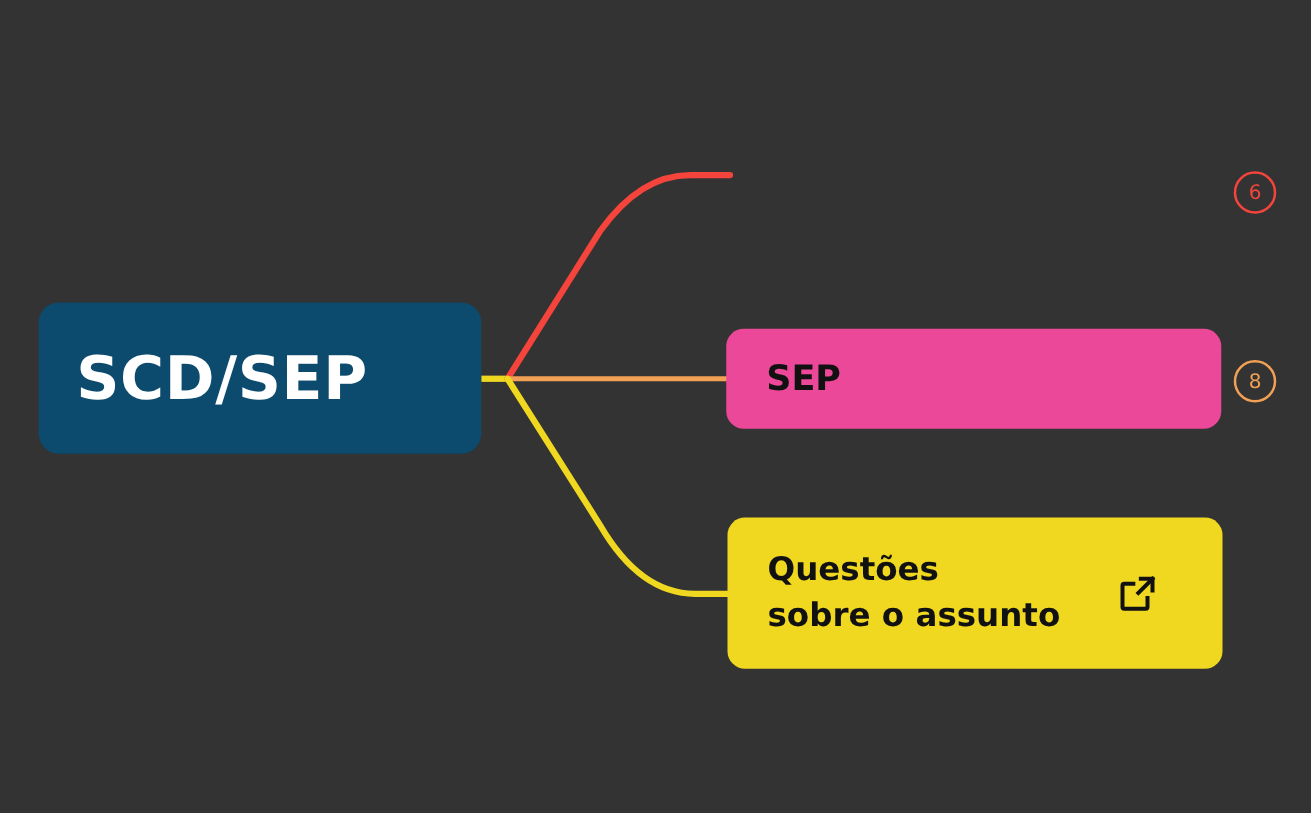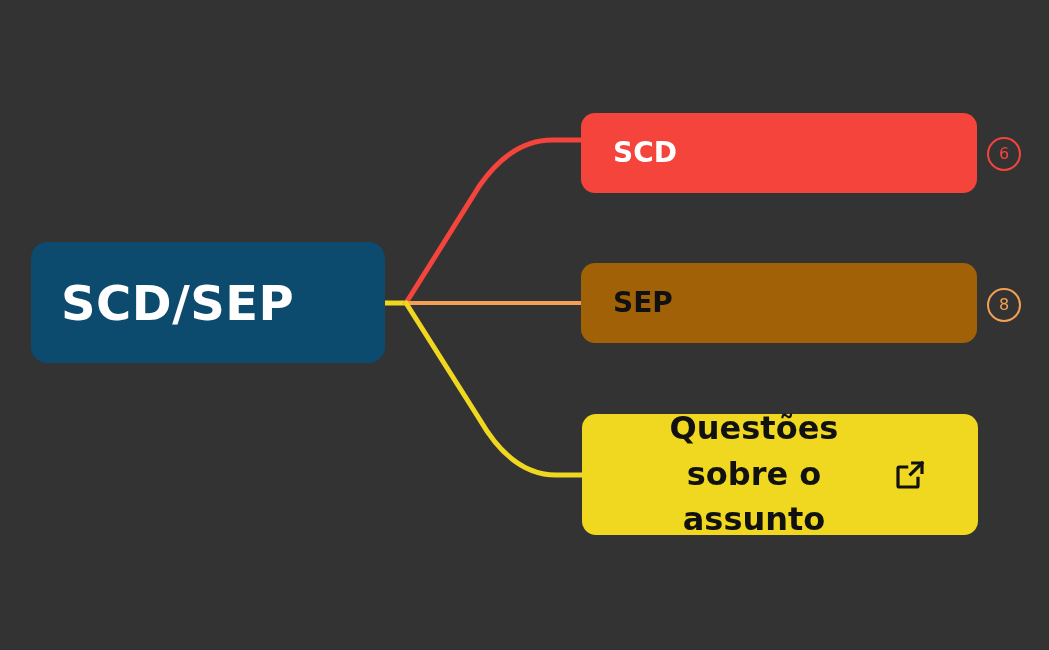--- a/index.html
+++ b/index.html
@@ -70,46 +70,45 @@
     font-size: 28px;
     font-weight: 700;
     line-height: 1;
   }
 
   #node-sep {
     left: 581px;
     top: 263px;
     width: 396px;
     height: 80px;
-    background: #a16207;
+    background: #ec4899;
     padding: 0 32px;
   }
   #node-sep .node-label {
     color: #111111;
     font-size: 28px;
     font-weight: 700;
     line-height: 1;
   }
 
   #node-questoes {
     left: 582px;
     top: 414px;
     width: 396px;
     height: 121px;
     background: #efd81f;
     padding: 0 24px 0 32px;
     justify-content: space-between;
   }
   #node-questoes .node-label {
     color: #111111;
-    font-size: 32px;
+    font-size: 26px;
     font-weight: 700;
     line-height: 1.42;
     white-space: pre-line;
-    text-align: center;
   }
 
   
   .badge {
     position: absolute;
     width: 30px;
     height: 30px;
     border-radius: 50%;
     border: 2px solid;
     background: transparent;
@@ -153,23 +152,20 @@
 
     <path d="M 406 303 L 584 303" fill="none" stroke="#f2a053" stroke-width="4" stroke-linecap="round"></path>
 
     <path d="M 406 303 L 480 420 Q 512 475 556 475 L 585 475" fill="none" stroke="#efd81f" stroke-width="5" stroke-linecap="round"></path>
   </svg>
 
   <div class="node" id="root-node">
     <span class="node-label">SCD/SEP</span>
   </div>
 
-  <div class="node" id="node-scd">
-    <span class="node-label">SCD</span>
-  </div>
   <div class="badge" id="badge-scd">
     <span>6</span>
   </div>
 
   <div class="node" id="node-sep">
     <span class="node-label">SEP</span>
   </div>
   <div class="badge" id="badge-sep">
     <span>8</span>
   </div>

